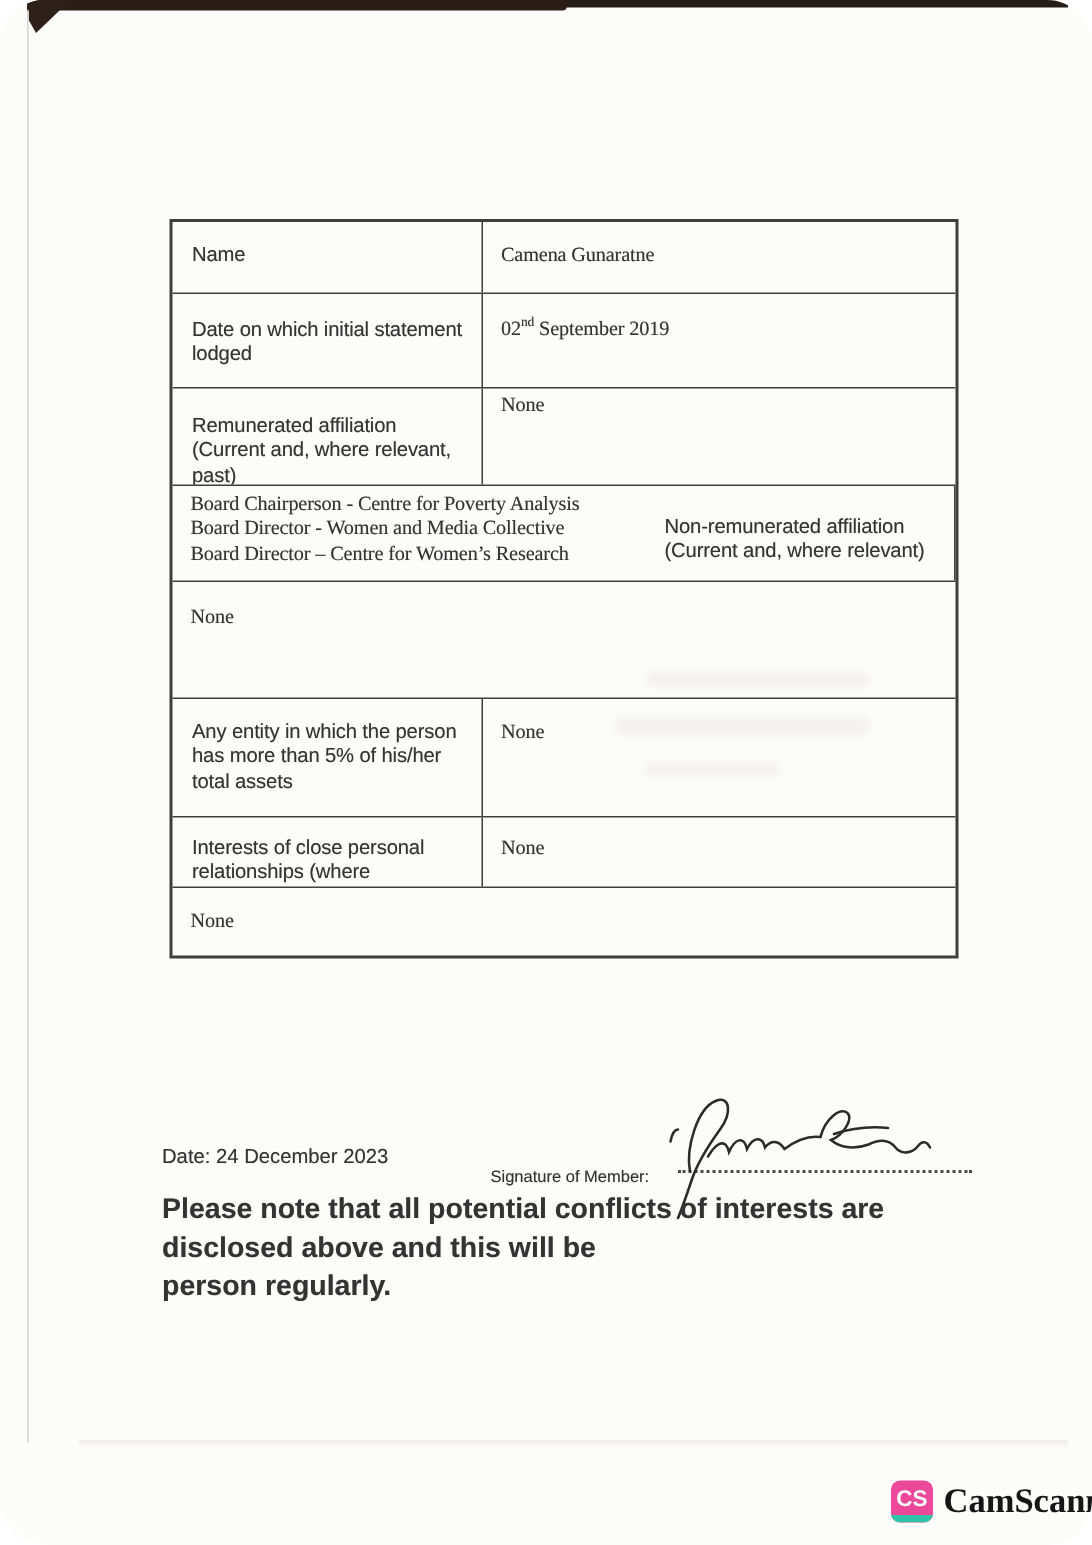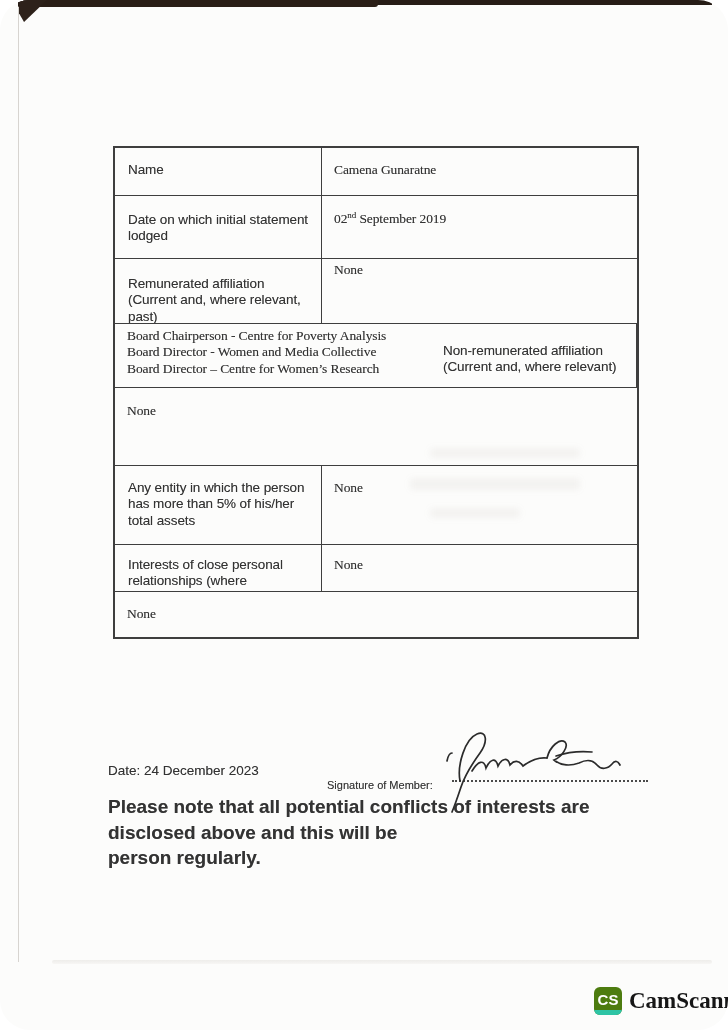--- a/index.html
+++ b/index.html
@@ -55,21 +55,21 @@
   .date-line { position:absolute; left:108px; top:763px; font-size:13.5px; text-shadow:0 0 .5px rgba(60,60,60,.45); }
   .sig-label { position:absolute; left:327px; top:763px; font-size:11px; text-shadow:0 0 .5px rgba(60,60,60,.45);margin-top:16px; }
   .sig-dots { position:absolute; left:452px; top:766px; width:196px; height:16px; border-bottom:2px dotted #4a4a4a; }
   .sig-svg { position:absolute; left:436px; top:727px; }
   .note { position:absolute; left:108px; top:794px; width:560px; font-size:19px; line-height:1.35; text-shadow:0 0 .5px rgba(60,60,60,.45);font-weight:bold; }
 
   
   .brand { position:absolute; left:594px; top:987px; display:flex; align-items:center; }
   .brand-badge {
     position:relative; width:28px; height:28px; border-radius:6px;
-    background:#4d7c0f; color:#ffffff; overflow:hidden;
+    background:#ec4899; color:#ffffff; overflow:hidden;
     font-weight:bold; font-size:15px; text-align:center; line-height:25px;
   }
   .brand-badge::after {
     content:""; position:absolute; left:0; bottom:0; width:100%; height:5px;
     background:#2ec4a5;
   }
   .brand-name {
     margin-left:7px; font-family:Liberation Serif, serif;
     font-weight:bold; font-size:23px; color:#161616;
   }

